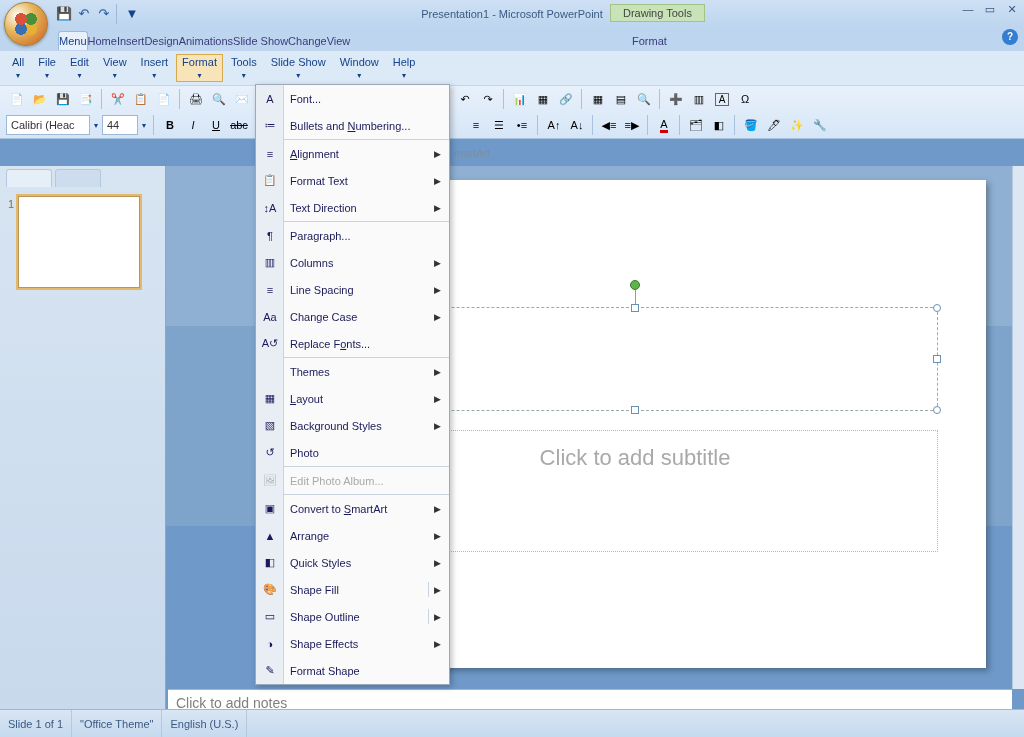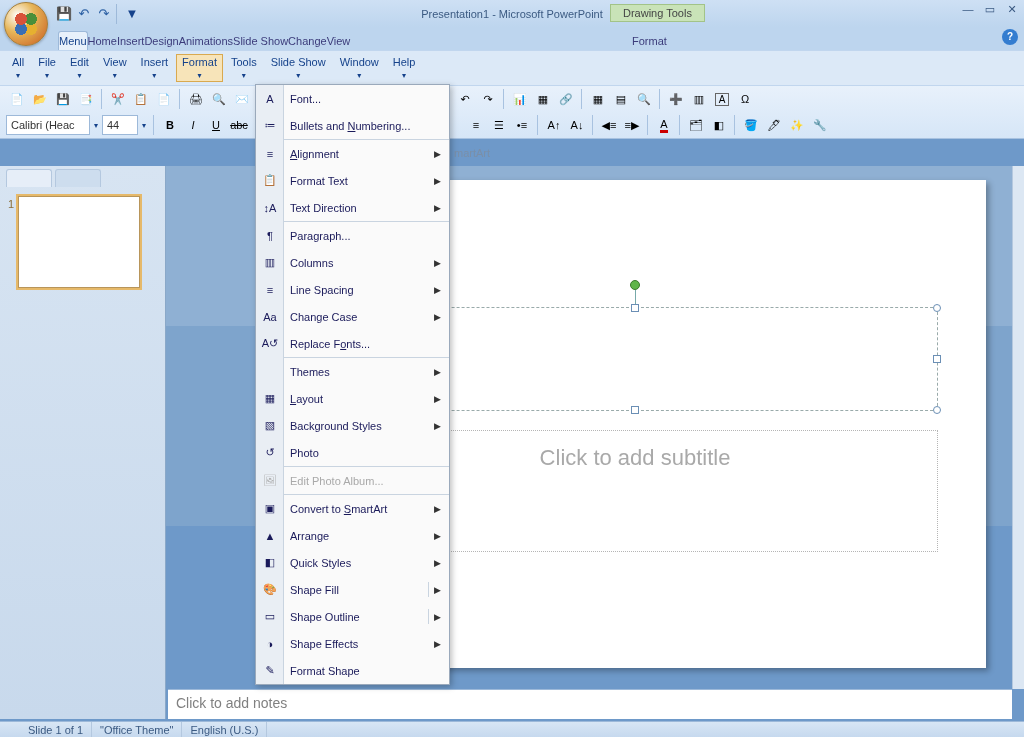--- a/index.html
+++ b/index.html
@@ -82,21 +82,21 @@
 .rot{position:absolute;left:50%;top:-28px;width:10px;height:10px;background:#5fb54a;border:1px solid #3a7a2e;border-radius:50%;margin-left:-5px;}
 .rot-line{position:absolute;left:50%;top:-18px;width:1px;height:18px;background:#7aa;}
 
 .subtitle-ph{position:absolute;left:46px;top:250px;width:606px;height:122px;border:1px dotted #b5b5b5;display:flex;align-items:flex-start;justify-content:center;padding-top:14px;}
 .subtitle-ph span{color:#a9a9a9;font-size:22px;}
 
 .notes{position:absolute;left:168px;right:12px;bottom:0;height:30px;background:#fff;border-top:1px solid #9db9d9;padding:5px 8px;color:#808080;font-size:14px;}
 .vscroll{position:absolute;right:0;top:0;bottom:30px;width:12px;background:#dce7f3;border-left:1px solid #b4c8df;}
 
 
-.statusbar{position:absolute;left:0;right:0;bottom:0;height:16px;background:linear-gradient(#d8e6f5,#c6d9ee);border-top:1px solid #9db9d9;display:flex;align-items:flex-start;font-size:11px;color:#3b5a82;padding:0 20px;}
+.statusbar{position:absolute;left:0;right:0;bottom:0;height:28px;background:linear-gradient(#d8e6f5,#c6d9ee);border-top:1px solid #9db9d9;display:flex;align-items:flex-start;font-size:11px;color:#3b5a82;padding:0 0;}
 .statusbar .cell{padding:0 8px;border-right:1px solid #b4c8df;height:100%;display:flex;align-items:center;}
 .statusbar .right{margin-left:auto;display:flex;align-items:center;gap:4px;}
 .view-btn{width:18px;height:14px;border:1px solid #9db9d9;background:#eaf1fa;}
 .zoom-slider{width:100px;height:4px;background:#b4c8df;position:relative;margin:0 6px;}
 .zoom-slider .th{position:absolute;left:48px;top:-4px;width:8px;height:12px;background:#eaf1fa;border:1px solid #7f9cc0;}
 
 
 .g{font-size:13px;line-height:1;}
 </style>
 </head>

